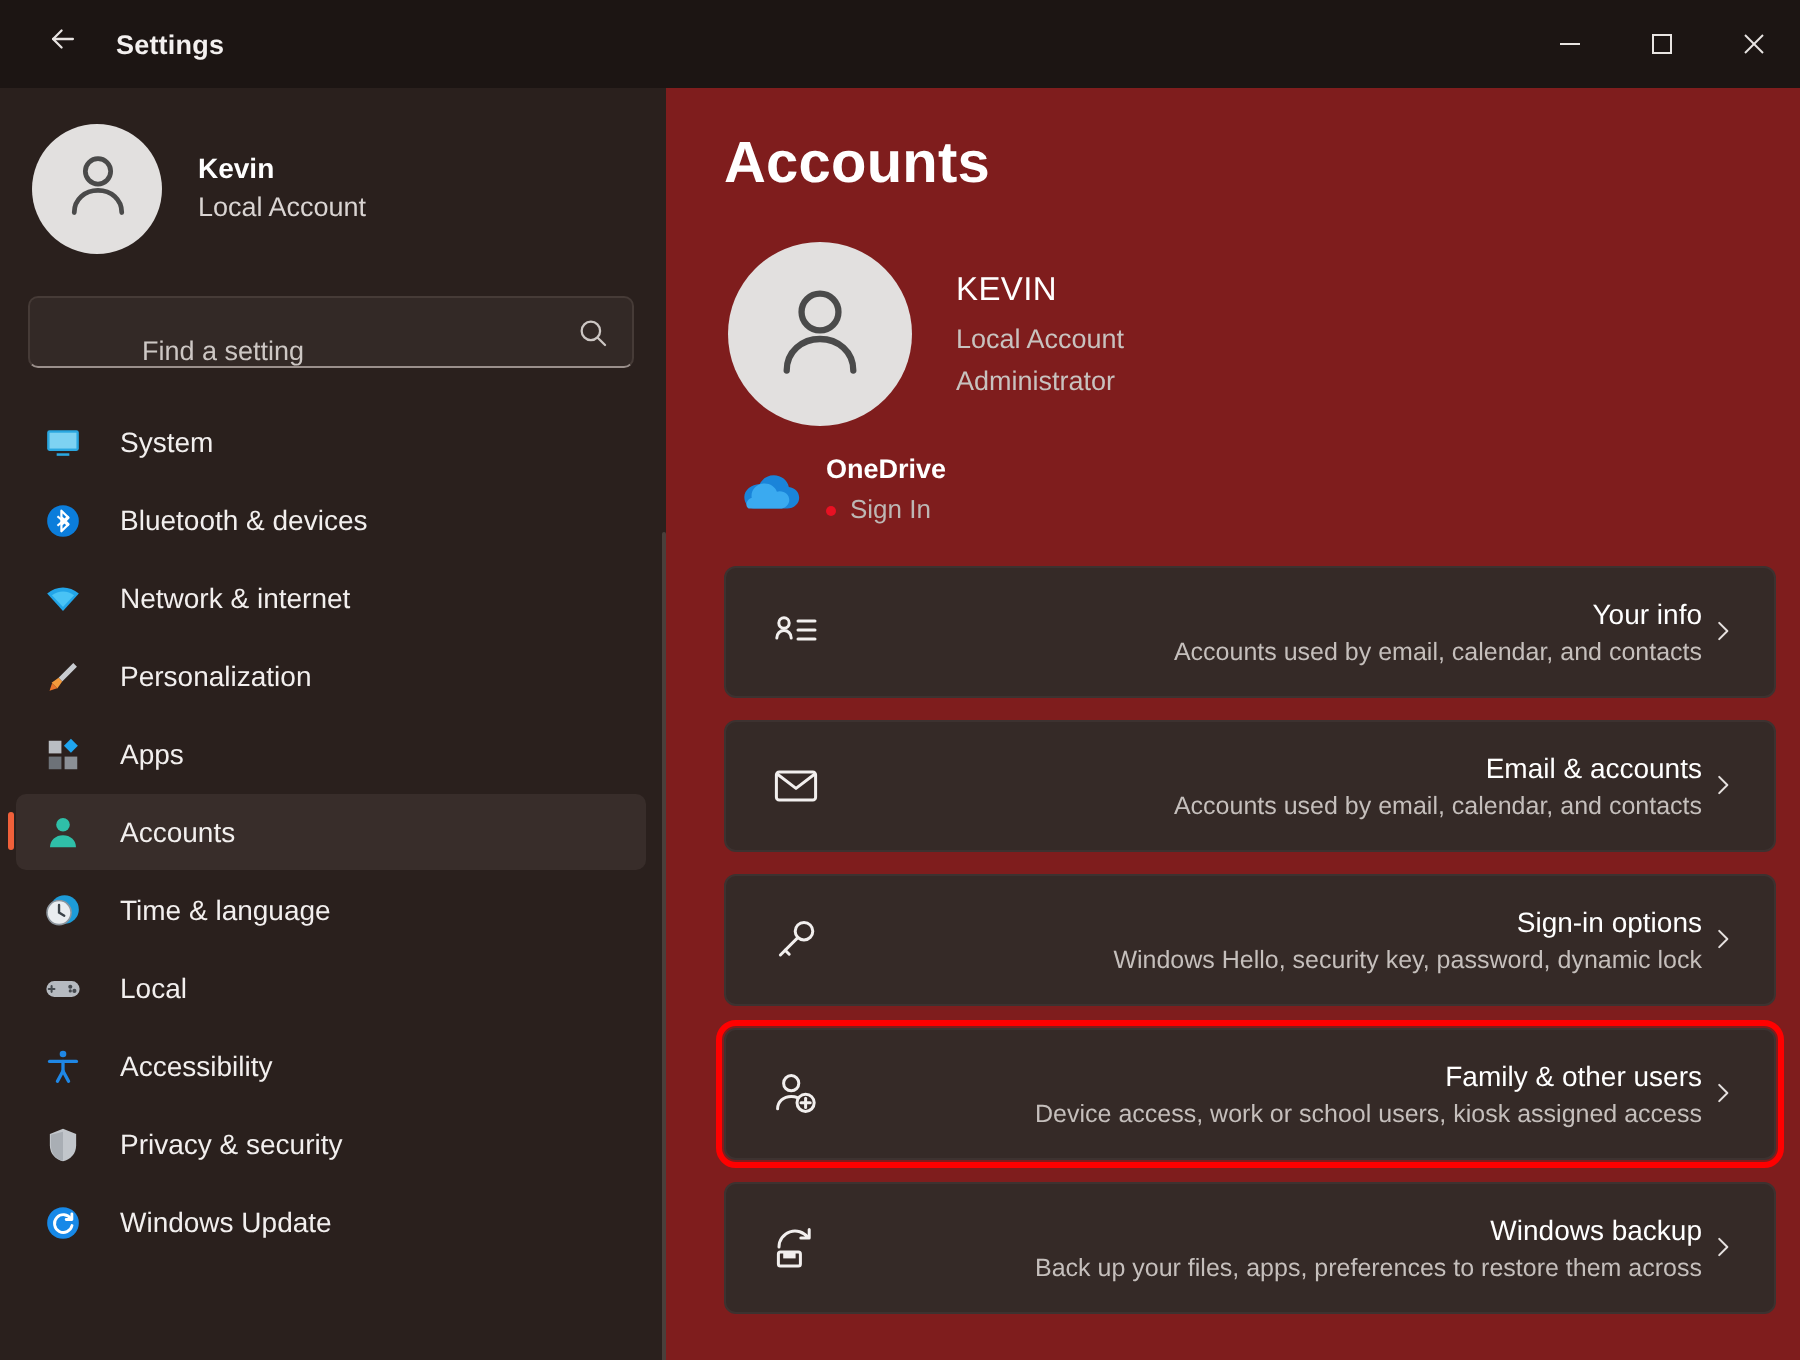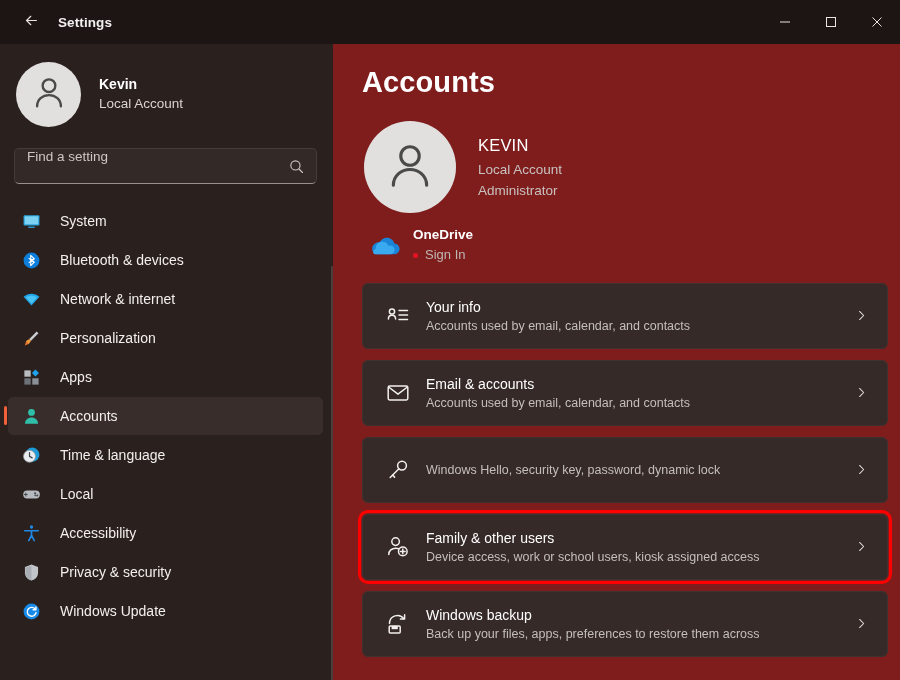--- a/index.html
+++ b/index.html
@@ -42,21 +42,21 @@
   }
   .avatar-sm svg { width: 38px; height: 38px; }
   .profile-text { margin-left: 18px; }
   .profile-name { font-size: 14px; color: #ffffff; font-weight: bold; line-height: 1.45; }
   .profile-sub { font-size: 13.5px; color: #d9d4d2; line-height: 1.45; }
 
   .searchwrap { padding: 20px 16px 0 14px; }
   .searchbox {
     position: relative; height: 36px; background: #332926;
     border: 1px solid #463b37; border-bottom: 1.5px solid #9a8f8b;
-    border-radius: 5px; display: flex; align-items: flex-start; cursor: text;
+    border-radius: 5px; display: flex; align-items: flex-end; cursor: text; padding-left: 44px;
   }
   .searchbox .ph { font-size: 13.5px; color: #cdc7c4; margin-left: 12px; }
   .searchbox .sicon { position: absolute; right: 11px; top: 9px; }
   .searchbox .sicon svg { width: 17px; height: 17px; }
 
   .navlist { margin-top: 18px; position: relative; }
   .navitem {
     position: relative; display: flex; align-items: center;
     height: 38px; margin: 1px 10px 1px 8px; padding-left: 12px;
     border-radius: 5px; cursor: pointer;
@@ -96,21 +96,21 @@
 
   .cards { margin: 18px 12px 0 29px; }
   .card {
     position: relative; display: flex; align-items: center;
     height: 66px; background: #352a27; border: 1px solid #3d3230;
     border-radius: 6px; margin-bottom: 11px; padding: 0 16px 0 20px; cursor: pointer;
   }
   .card.highlighted { outline: 3px solid #ff0000; outline-offset: 1px; }
   .card-icon { width: 30px; height: 30px; display: flex; align-items: center; justify-content: center; flex: 0 0 30px; }
   .card-icon svg { width: 24px; height: 24px; }
-  .card-text { margin-left: 13px; flex: 1 1 auto; min-width: 0; }
+  .card-text { margin-left: 24px; flex: 1 1 auto; min-width: 0; text-align: right; }
   .card-title { font-size: 14px; color: #ffffff; line-height: 1.45; }
   .card-sub { font-size: 12.5px; color: #c5bfbc; line-height: 1.45; white-space: nowrap; }
   .chev { flex: 0 0 20px; display: flex; align-items: center; justify-content: center; }
   .chev svg { width: 13px; height: 13px; }
 </style>
 </head>
 <body>
 
 <div class="window">
 
@@ -383,20 +383,21 @@
 
       <div class="card">
         <span class="card-icon">
           <svg viewBox="0 0 24 24" fill="none" stroke="#f2efee" stroke-width="1.5" stroke-linecap="round" stroke-linejoin="round">
             <circle cx="16" cy="7.6" r="4.4"></circle>
               <path d="M12.9 10.8L4.2 19.5"></path>
               <path d="M6.6 17.1l2 2"></path>
           </svg>
         </span>
         <div class="card-text">
+          <div class="card-title">Sign-in options</div>
           <div class="card-sub">Windows Hello, security key, password, dynamic lock</div>
         </div>
         <span class="chev">
           <svg viewBox="0 0 24 24" fill="none" stroke="#e6e1df" stroke-width="1.9" stroke-linecap="round" stroke-linejoin="round">
               <path d="M8.5 4.5L16 12l-7.5 7.5"></path>
             </svg>
         </span>
       </div>
 
       <div class="card highlighted">

